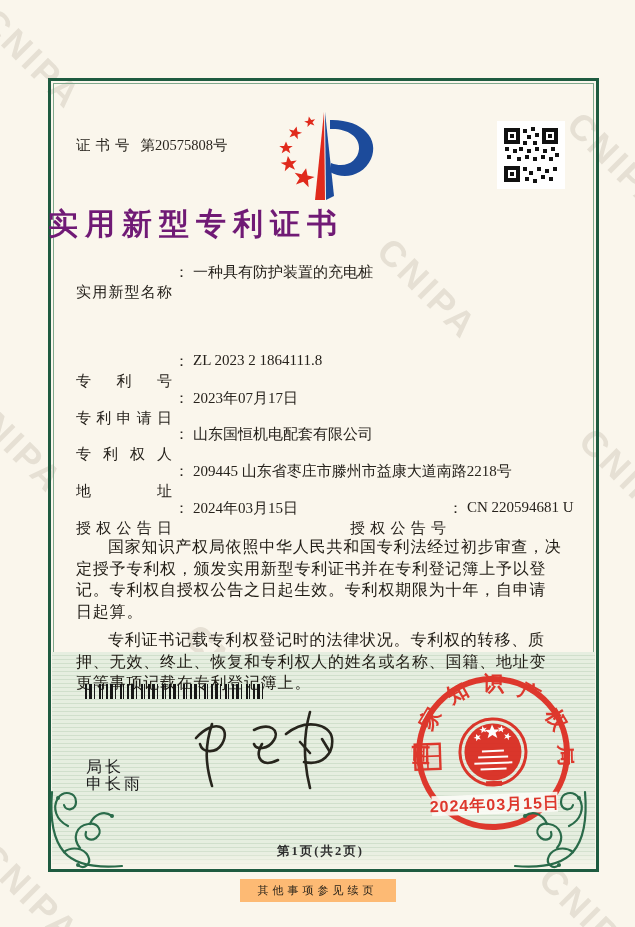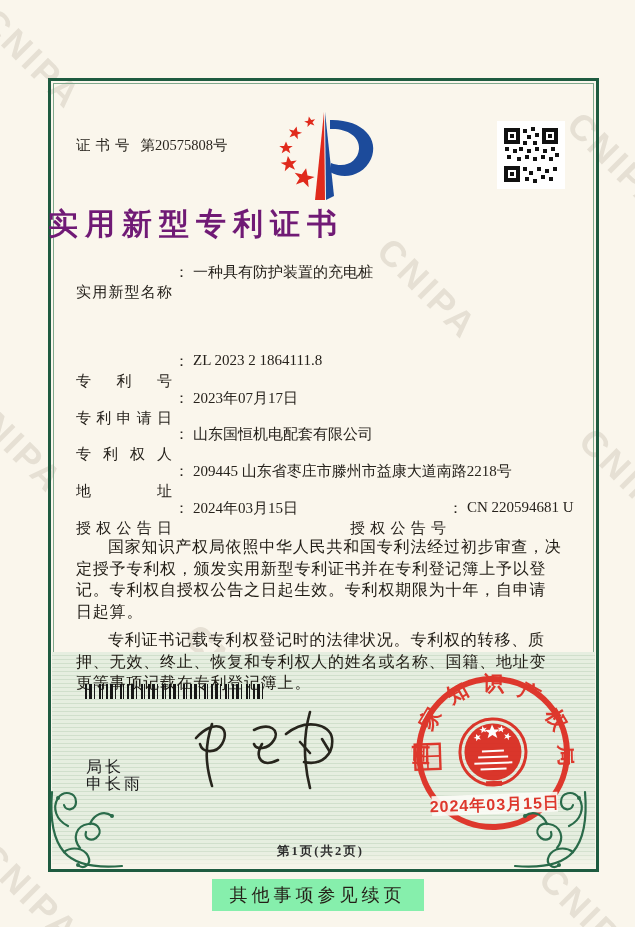--- a/index.html
+++ b/index.html
@@ -40,21 +40,21 @@
         rgba(0,0,0,0) 16px 17px,#161616 17px 18px,rgba(0,0,0,0) 18px 21px);}
   .signoff-title{position:absolute;left:86px;top:749px;font-family:"Liberation Sans","DejaVu Sans",sans-serif;
       font-size:16px;letter-spacing:3px;color:#1c1c1c;margin-top:8px;}
   .signoff-name{position:absolute;left:86px;top:774px;font-family:Liberation Serif, serif;
       font-size:16px;letter-spacing:3px;color:#1c1c1c;}
   .signature{position:absolute;left:182px;top:700px;}
   .seal{position:absolute;left:412px;top:672px;transform:rotate(-2deg);}
   .page-num{position:absolute;left:48px;width:545px;top:843px;text-align:center;
       font-size:12.5px;letter-spacing:2px;color:#2e2e2e;font-weight:bold;}
   .footer-note-wrap{position:absolute;left:0;width:635px;top:879px;text-align:center;}
-  .footer-note{display:inline-block;background:#86efac;padding:4px 18px;font-size:18px;
+  .footer-note{display:inline-block;background:#fdba74;padding:4px 18px;font-size:11px;
       letter-spacing:4px;color:#241f17;}
   .flourish{position:absolute;z-index:4;}
   .flourish.fr{transform:scaleX(-1);}
 </style>
 </head>
 <body>
 
 <div class="wm" style="left:2px;top:0px">CNIPA</div>
 <div class="wm" style="left:588px;top:104px">CNIPA</div>
 <div class="wm" style="left:-16px;top:384px">CNIPA</div>

